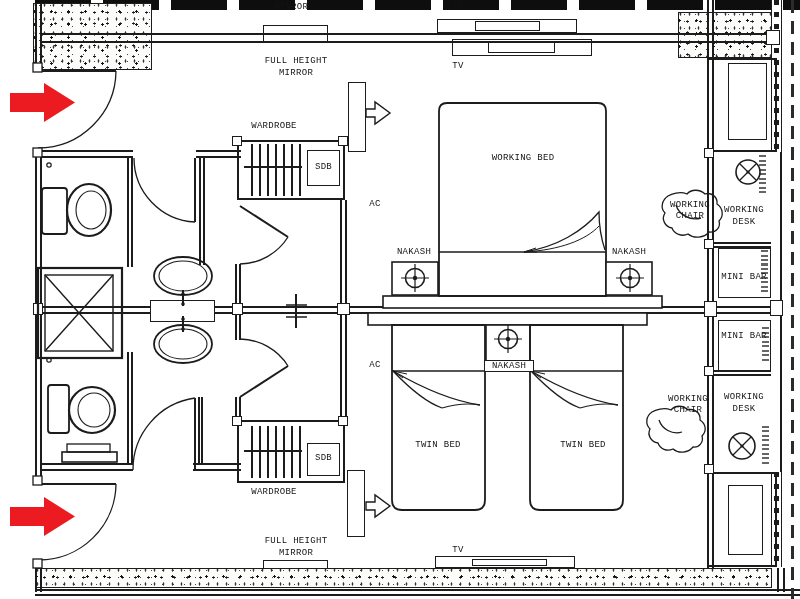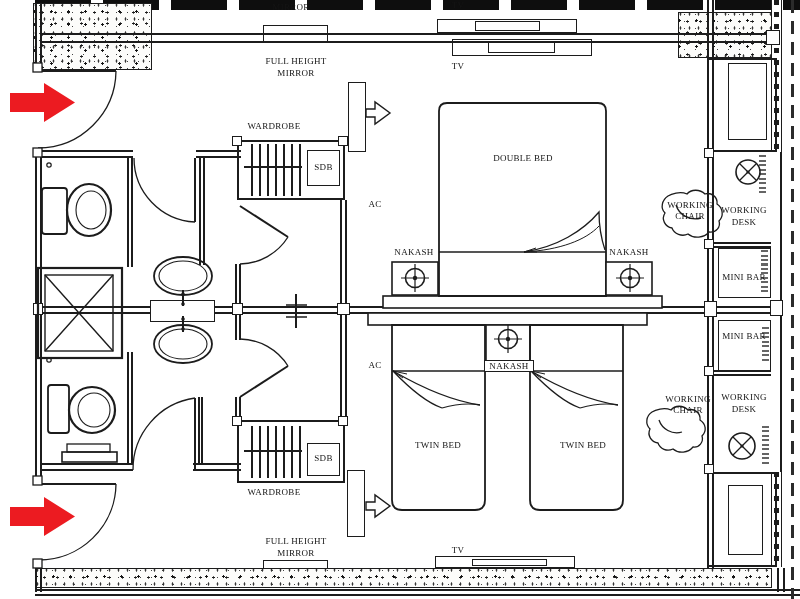--- a/index.html
+++ b/index.html
@@ -22,21 +22,21 @@
       radial-gradient(#444 .8px, transparent 1px);
     background-size:13px 11px,9px 14px,17px 13px,11px 7px;
     background-position:2px 3px,6px 8px,9px 1px,0 5px;}
   .topbar{position:absolute;background:repeating-linear-gradient(90deg,#0e0e0e 0 56px,#fff 56px 68px);}
   .mullion{position:absolute;box-sizing:border-box;border-left:1.5px solid #1c1c1c;border-right:1.5px solid #1c1c1c;
     background-image:repeating-linear-gradient(180deg,#1c1c1c 0 5px,transparent 5px 12px);
     background-size:5px 100%;background-position:center top;background-repeat:no-repeat;}
   .vnote{position:absolute;background:repeating-linear-gradient(180deg,#4a4a4a 0 2px,transparent 2px 4.5px);opacity:.85;}
   .dashv{position:absolute;width:2.5px;background:repeating-linear-gradient(180deg,#2b2b2b 0 13px,transparent 13px 21px);}
   .hangers{position:absolute;background:repeating-linear-gradient(90deg,#1c1c1c 0 2px,transparent 2px 8px);}
-  .lbl{position:absolute;font-family:Liberation Serif, serif;font-size:9px;line-height:10px;
+  .lbl{position:absolute;font-family:Liberation Mono, monospace;font-size:9px;line-height:10px;
        color:#141414;text-align:center;letter-spacing:.3px;white-space:nowrap;}
   .lblbox{background:#fff;border:1.2px solid #1c1c1c;}
   svg.ovl{position:absolute;left:0;top:0;pointer-events:none;}
 </style>
 </head>
 <body>
 
 <div id="plan">
 
   <div class="topbar abs" style="left:35px;top:0;width:765px;height:10px;"></div>
@@ -284,21 +284,21 @@
   </svg>
 
   <div class="lbl" style="left:261px;top:2px;width:60px;">MIRROR</div>
   <div class="lbl" style="left:448px;top:0;width:20px;">TV</div>
   <div class="lbl" style="left:256px;top:56px;width:80px;">FULL HEIGHT</div>
   <div class="lbl" style="left:256px;top:68px;width:80px;">MIRROR</div>
   <div class="lbl" style="left:448px;top:61px;width:20px;">TV</div>
   <div class="lbl" style="left:242px;top:121px;width:64px;">WARDROBE</div>
   <div class="lbl" style="left:307px;top:162px;width:33px;">SDB</div>
   <div class="lbl" style="left:366px;top:199px;width:18px;">AC</div>
-  <div class="lbl" style="left:483px;top:153px;width:80px;">DOUBLE BED</div>
+  <div class="lbl" style="left:483px;top:153px;width:80px;">WORKING BED</div>
   <div class="lbl" style="left:390px;top:247px;width:48px;">NAKASH</div>
   <div class="lbl" style="left:604px;top:247px;width:50px;">NAKASH</div>
   <div class="lbl" style="left:662px;top:200px;width:56px;">WORKING</div>
   <div class="lbl" style="left:662px;top:211px;width:56px;">CHAIR</div>
   <div class="lbl" style="left:716px;top:205px;width:56px;">WORKING</div>
   <div class="lbl" style="left:716px;top:217px;width:56px;">DESK</div>
   <div class="lbl" style="left:718px;top:272px;width:52px;">MINI BAR</div>
 
   <div class="lbl" style="left:718px;top:331px;width:52px;">MINI BAR</div>
   <div class="lbl" style="left:366px;top:360px;width:18px;">AC</div>

